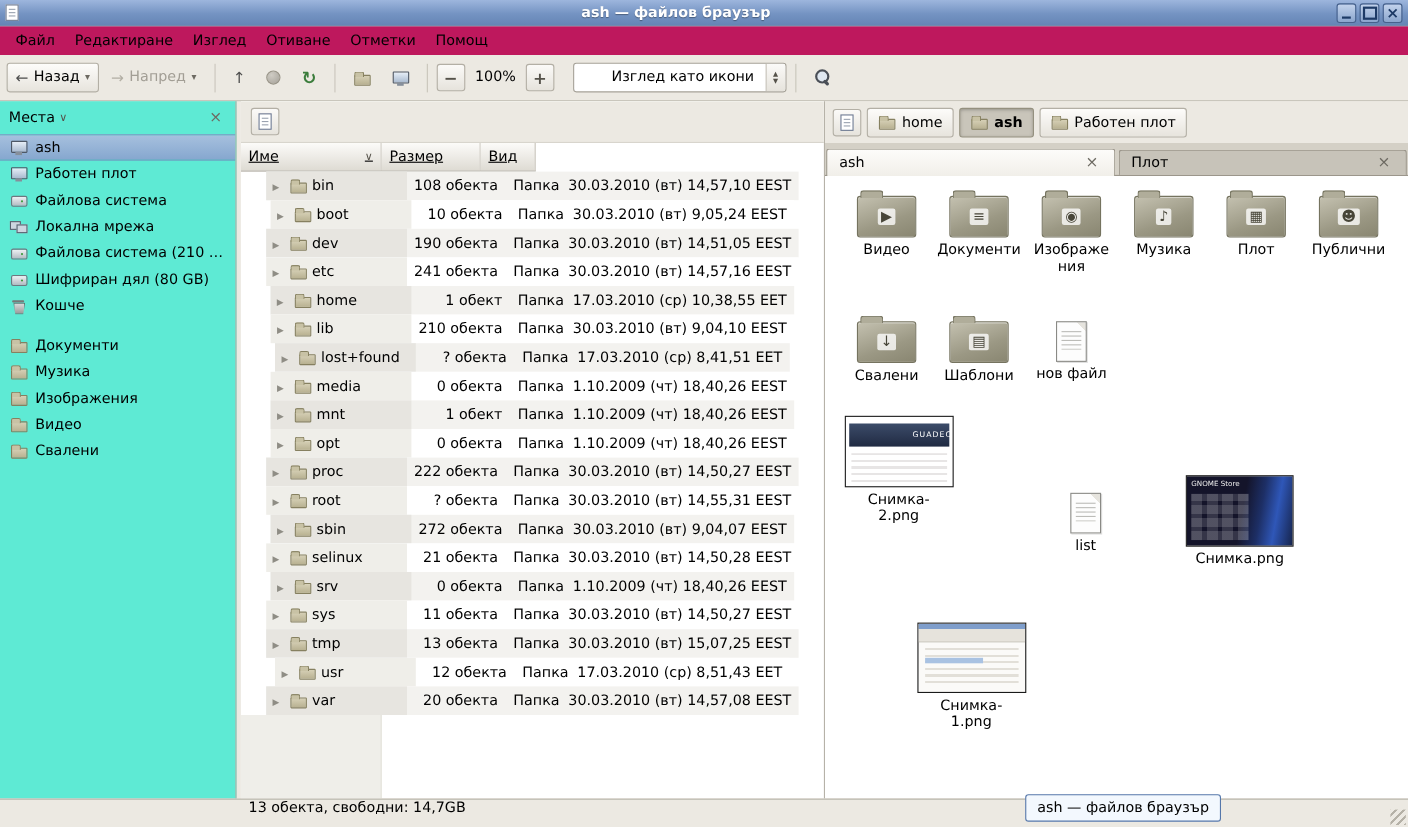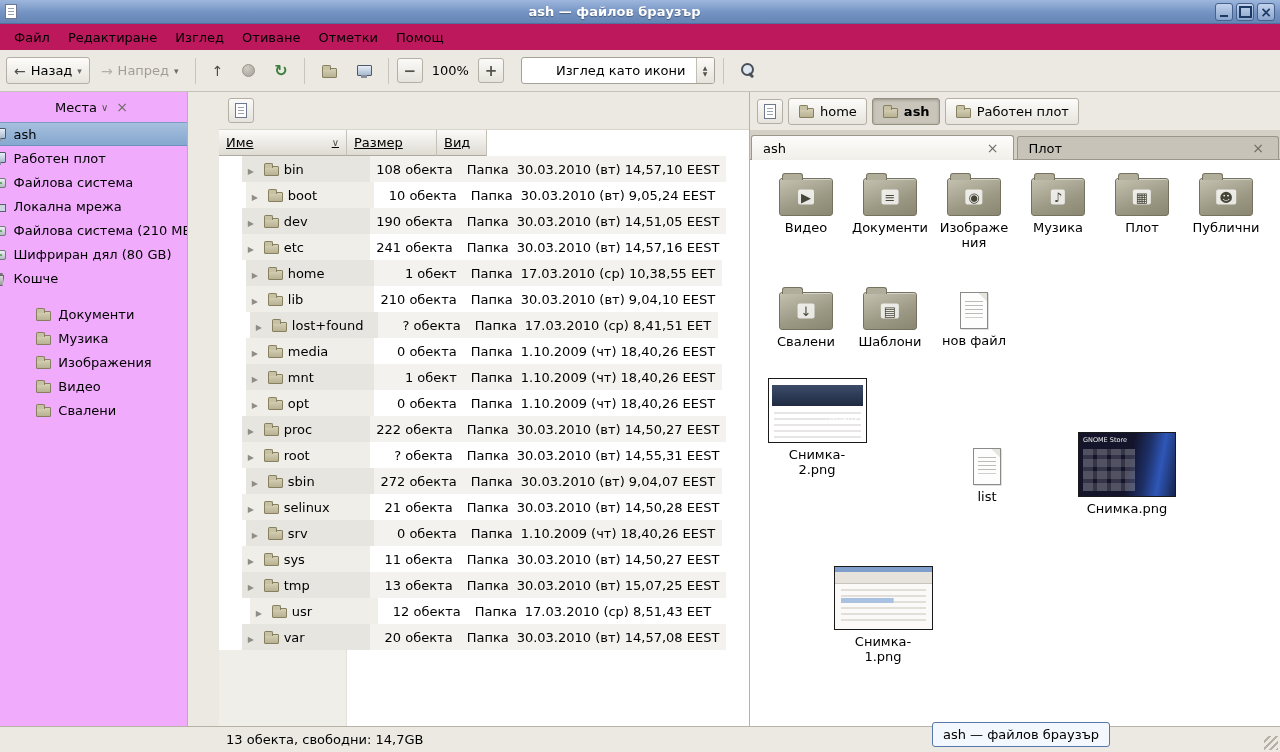--- a/index.html
+++ b/index.html
@@ -48,21 +48,21 @@
   .sicon[data-icon="computer"]::before,.sicon[data-icon="desktop"]::before{content:"";position:absolute;left:1px;top:2px;width:13px;height:9px;border:1px solid #4e5866;background:linear-gradient(#e6eef7,#a9bacf);border-radius:1px;}
   .sicon[data-icon="computer"]::after,.sicon[data-icon="desktop"]::after{content:"";position:absolute;left:5px;bottom:1px;width:6px;height:3px;background:#868f9b;}
   .sicon[data-icon="drive"]::before{content:"";position:absolute;left:1px;top:4px;width:13px;height:8px;background:linear-gradient(#eef1f4,#b4bac2);border:1px solid #6f7780;border-radius:2px;}
   .sicon[data-icon="drive"]::after{content:"";position:absolute;right:4px;top:8px;width:2px;height:2px;background:#3c9b3c;border-radius:50%;}
   .sicon[data-icon="network"]::before{content:"";position:absolute;left:0;top:3px;width:8px;height:6px;border:1px solid #55606e;background:#cdd6e0;}
   .sicon[data-icon="network"]::after{content:"";position:absolute;right:0;bottom:2px;width:8px;height:6px;border:1px solid #55606e;background:#cdd6e0;}
   .sicon[data-icon="trash"]::before{content:"";position:absolute;left:3px;top:5px;width:9px;height:9px;background:linear-gradient(#dcdcdc,#9a9a9a);border:1px solid #666;clip-path:polygon(0 0,100% 0,82% 100%,18% 100%);}
   .sicon[data-icon="trash"]::after{content:"";position:absolute;left:2px;top:3px;width:11px;height:2px;background:#777;border-radius:1px;}
 
   
-  .sidebar{position:absolute;left:0;top:92px;width:188px;bottom:26px;background:#f0abfc;border-right:1px solid #b6b2a8;display:flex;flex-direction:column;overflow:hidden;align-items:center;}
+  .sidebar{position:absolute;left:0;top:92px;width:215px;bottom:26px;background:#5eead4;border-right:1px solid #b6b2a8;display:flex;flex-direction:column;overflow:hidden;}
   .sidebar-header{height:30px;display:flex;align-items:center;padding:0 8px;gap:4px;flex:none;}
   .side-caret{font-size:10px;color:#55524a;}
   .side-close{margin-left:auto;color:#6d6a62;font-size:14px;line-height:1;padding:1px 4px;}
   .side-list{display:flex;flex-direction:column;}
   .side-item{height:24px;display:flex;align-items:center;gap:7px;padding:0 9px;white-space:nowrap;}
   .side-item[data-selected="true"]{background:linear-gradient(#a6c0de,#86a7cf);border-top:1px solid #7c9cc4;border-bottom:1px solid #6f92bd;}
   .side-label{overflow:hidden;text-overflow:ellipsis;}
   .side-gap{height:12px;}
 
   
@@ -126,30 +126,30 @@
 
   .thumb-item{position:absolute;display:flex;flex-direction:column;align-items:center;}
   .pos-snimka2{left:9px;top:218px;width:116px;}
   .pos-list{left:192px;top:286px;width:90px;}
   .pos-snimka{left:317px;top:272px;width:120px;}
   .pos-snimka1{left:73px;top:406px;width:120px;}
   .thumb{position:relative;border:1px solid #1a1a1a;overflow:hidden;flex:none;}
   .thumb-web{width:99px;height:65px;background:#fff;}
   .thumb-web::before{content:"";position:absolute;top:6px;left:3px;right:3px;height:21px;background:linear-gradient(#3c4c69,#202a42);}
   .thumb-web::after{content:"";position:absolute;top:33px;left:5px;right:5px;bottom:3px;background:repeating-linear-gradient(#e7e5e5 0 2px,transparent 2px 6px);}
-  .thumb-web-text{position:absolute;top:12px;left:0;right:0;text-align:right;color:#fff;font-size:7px;letter-spacing:1px;z-index:1;margin-top:24px;}
+  .thumb-web-text{position:absolute;top:12px;left:0;right:0;text-align:right;color:#fff;font-size:7px;letter-spacing:1px;z-index:1;}
   .thumb-store{width:98px;height:65px;background:linear-gradient(100deg,#14142a 52%,#1d2f66 68%,#2f57b8 82%,#16244c);}
   .thumb-store::after{content:"";position:absolute;left:4px;top:16px;width:52px;height:42px;background:repeating-linear-gradient(0deg,rgba(255,255,255,.14) 0 8px,transparent 8px 12px),repeating-linear-gradient(90deg,rgba(255,255,255,.14) 0 10px,transparent 10px 14px);}
   .thumb-store-text{position:absolute;top:3px;left:4px;color:#eee;font-size:6.5px;z-index:1;}
   .thumb-shot{width:99px;height:64px;background:#fbfaf8;}
   .thumb-shot::before{content:"";position:absolute;top:0;left:0;right:0;height:16px;background:linear-gradient(#7f9ecb 0 5px,#e6e3dc 5px 100%);border-bottom:1px solid #c9c5bb;}
   .thumb-shot::after{content:"";position:absolute;top:22px;left:6px;right:6px;height:32px;background:linear-gradient(#a9c2e2,#a9c2e2) 0 9px/62% 5px no-repeat,repeating-linear-gradient(#e2dfd8 0 2px,transparent 2px 6px);}
 
   
-  .statusbar{position:absolute;left:0;right:0;bottom:0;height:26px;background:#ece9e2;border-top:1px solid #b6b2a8;display:flex;align-items:center;padding-left:226px;}
+  .statusbar{position:absolute;left:0;right:0;bottom:0;height:26px;background:#ece9e2;border-top:1px solid #b6b2a8;display:flex;padding-left:226px;}
   .statusbar::after{content:"";position:absolute;right:2px;bottom:2px;width:14px;height:14px;background:repeating-linear-gradient(135deg,transparent 0 3px,#b5b1a7 3px 5px);}
 
   
   .task-label{position:absolute;left:932px;top:722px;height:25px;min-width:172px;background:#f3f8fe;border:1px solid #5577aa;border-radius:3px;display:flex;align-items:center;justify-content:center;padding:0 10px;z-index:5;}
 </style>
 </head>
 <body>
 
 <div class="titlebar">
   <span class="page-ico"></span>

